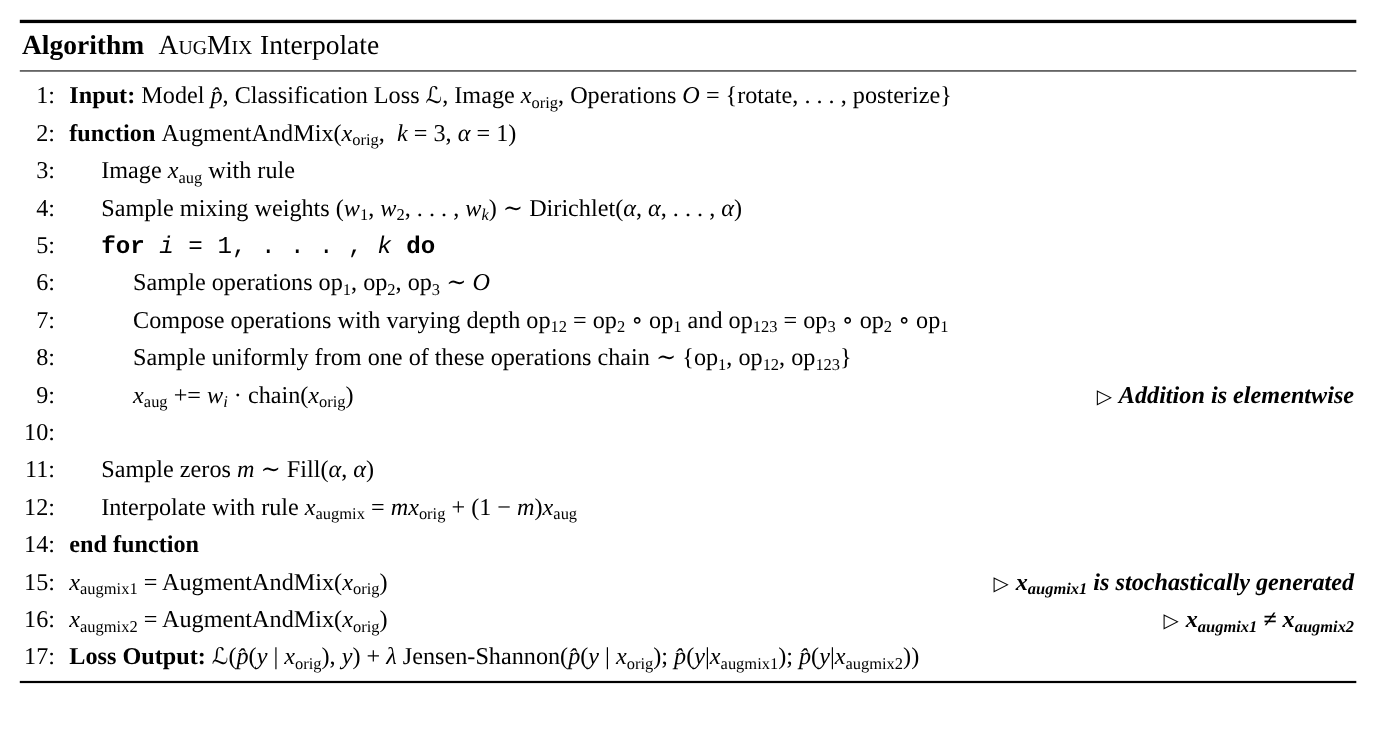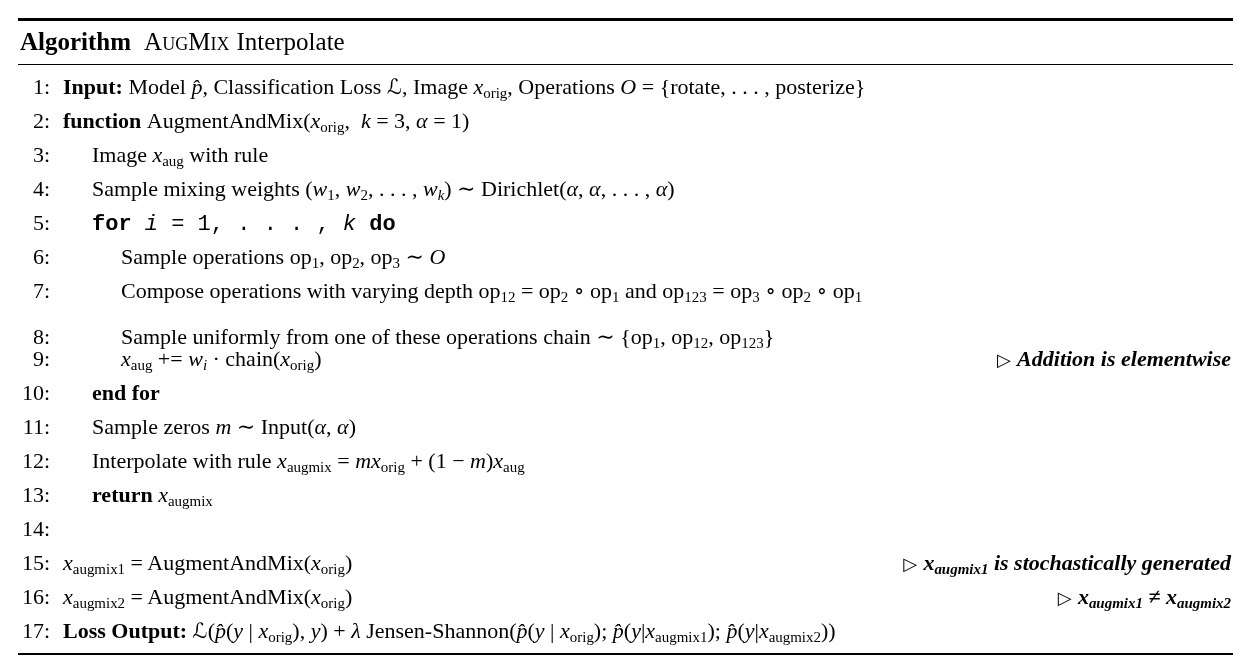--- a/index.html
+++ b/index.html
@@ -66,26 +66,25 @@
     <div class="algo-header"><span class="algo-keyword">Algorithm</span><span class="algo-title">AugMix</span><span class="algo-subtitle">Interpolate</span></div>
     <div class="rule-mid"></div>
     <div class="algo-body">
         <div class="algo-row"><span class="line-num">1:</span><span class="line-content" style="padding-left: 13px;"><span class="sg-b">Input: </span><span class="sg-r">Model </span><span class="sg-i">p̂</span><span class="sg-r">, Classification Loss </span><span class="sg-c">ℒ</span><span class="sg-r">, Image </span><span class="sg-i">x</span><span class="sg-sub">orig</span><span class="sg-r">, Operations </span><span class="sg-i">O</span><span class="sg-r"> = {rotate, . . . , posterize}</span></span></div>
         <div class="algo-row"><span class="line-num">2:</span><span class="line-content" style="padding-left: 13px;"><span class="sg-b">function </span><span class="sg-r">AugmentAndMix(</span><span class="sg-i">x</span><span class="sg-sub">orig</span><span class="sg-r">,  </span><span class="sg-i">k</span><span class="sg-r"> = 3, </span><span class="sg-i">α</span><span class="sg-r"> = 1)</span></span></div>
         <div class="algo-row"><span class="line-num">3:</span><span class="line-content" style="padding-left: 42px;"><span class="sg-r">Image </span><span class="sg-i">x</span><span class="sg-sub">aug</span><span class="sg-r"> with rule</span></span></div>
         <div class="algo-row"><span class="line-num">4:</span><span class="line-content" style="padding-left: 42px;"><span class="sg-r">Sample mixing weights (</span><span class="sg-i">w</span><span class="sg-sub">1</span><span class="sg-r">, </span><span class="sg-i">w</span><span class="sg-sub">2</span><span class="sg-r">, . . . , </span><span class="sg-i">w</span><span class="sg-subi">k</span><span class="sg-r">) ∼ Dirichlet(</span><span class="sg-i">α</span><span class="sg-r">, </span><span class="sg-i">α</span><span class="sg-r">, . . . , </span><span class="sg-i">α</span><span class="sg-r">)</span></span></div>
         <div class="algo-row"><span class="line-num">5:</span><span class="line-content" style="padding-left: 42px; font-family: Liberation Mono, monospace;"><span class="sg-b">for </span><span class="sg-i">i</span><span class="sg-r"> = 1, . . . , </span><span class="sg-i">k</span><span class="sg-b"> do</span></span></div>
         <div class="algo-row"><span class="line-num">6:</span><span class="line-content" style="padding-left: 71px; text-align: center;"><span class="sg-r">Sample operations op</span><span class="sg-sub">1</span><span class="sg-r">, op</span><span class="sg-sub">2</span><span class="sg-r">, op</span><span class="sg-sub">3</span><span class="sg-r"> ∼ </span><span class="sg-i">O</span></span></div>
         <div class="algo-row"><span class="line-num">7:</span><span class="line-content" style="padding-left: 71px;"><span class="sg-r">Compose operations with varying depth op</span><span class="sg-sub">12</span><span class="sg-r"> = op</span><span class="sg-sub">2</span><span class="sg-r"> ∘ op</span><span class="sg-sub">1</span><span class="sg-r"> and op</span><span class="sg-sub">123</span><span class="sg-r"> = op</span><span class="sg-sub">3</span><span class="sg-r"> ∘ op</span><span class="sg-sub">2</span><span class="sg-r"> ∘ op</span><span class="sg-sub">1</span></span></div>
-        <div class="algo-row"><span class="line-num">8:</span><span class="line-content" style="padding-left: 71px; margin-top: 12px;"><span class="sg-r">Sample uniformly from one of these operations chain ∼ {op</span><span class="sg-sub">1</span><span class="sg-r">, op</span><span class="sg-sub">12</span><span class="sg-r">, op</span><span class="sg-sub">123</span><span class="sg-r">}</span></span></div>
+        <div class="algo-row"><span class="line-num">8:</span><span class="line-content" style="padding-left: 71px;"><span class="sg-r">Sample uniformly from one of these operations chain ∼ {op</span><span class="sg-sub">1</span><span class="sg-r">, op</span><span class="sg-sub">12</span><span class="sg-r">, op</span><span class="sg-sub">123</span><span class="sg-r">}</span></span></div>
         <div class="algo-row"><span class="line-num">9:</span><span class="line-content" style="padding-left: 71px;"><span class="sg-i">x</span><span class="sg-sub">aug</span><span class="sg-r"> += </span><span class="sg-i">w</span><span class="sg-subi">i</span><span class="sg-r"> · chain(</span><span class="sg-i">x</span><span class="sg-sub">orig</span><span class="sg-r">)</span></span><span class="line-comment"><span class="sg-tri">▷ </span><span class="sg-ci">Addition is elementwise</span></span></div>
-        <div class="algo-row"><span class="line-num">10:</span><span class="line-content" style="padding-left: 42px;"><span class="sg-b">end for</span></span></div>
-        <div class="algo-row"><span class="line-num">11:</span><span class="line-content" style="padding-left: 42px;"><span class="sg-r">Sample zeros </span><span class="sg-i">m</span><span class="sg-r"> ∼ Input(</span><span class="sg-i">α</span><span class="sg-r">, </span><span class="sg-i">α</span><span class="sg-r">)</span></span></div>
+        <div class="algo-row"><span class="line-num">10:</span></div>
+        <div class="algo-row"><span class="line-num">11:</span><span class="line-content" style="padding-left: 42px;"><span class="sg-r">Sample zeros </span><span class="sg-i">m</span><span class="sg-r"> ∼ Fill(</span><span class="sg-i">α</span><span class="sg-r">, </span><span class="sg-i">α</span><span class="sg-r">)</span></span></div>
         <div class="algo-row"><span class="line-num">12:</span><span class="line-content" style="padding-left: 42px;"><span class="sg-r">Interpolate with rule </span><span class="sg-i">x</span><span class="sg-sub">augmix</span><span class="sg-r"> = </span><span class="sg-i">mx</span><span class="sg-sub">orig</span><span class="sg-r"> + (1 − </span><span class="sg-i">m</span><span class="sg-r">)</span><span class="sg-i">x</span><span class="sg-sub">aug</span></span></div>
-        <div class="algo-row"><span class="line-num">13:</span><span class="line-content" style="padding-left: 42px;"><span class="sg-b">return </span><span class="sg-i">x</span><span class="sg-sub">augmix</span></span></div>
-        <div class="algo-row"><span class="line-num">14:</span></div>
+        <div class="algo-row"><span class="line-num">14:</span><span class="line-content" style="padding-left: 13px;"><span class="sg-b">end function</span></span></div>
         <div class="algo-row"><span class="line-num">15:</span><span class="line-content" style="padding-left: 13px;"><span class="sg-i">x</span><span class="sg-sub">augmix1</span><span class="sg-r"> = AugmentAndMix(</span><span class="sg-i">x</span><span class="sg-sub">orig</span><span class="sg-r">)</span></span><span class="line-comment"><span class="sg-tri">▷ </span><span class="sg-ci">x</span><span class="sg-csub">augmix1</span><span class="sg-ci"> is stochastically generated</span></span></div>
         <div class="algo-row"><span class="line-num">16:</span><span class="line-content" style="padding-left: 13px;"><span class="sg-i">x</span><span class="sg-sub">augmix2</span><span class="sg-r"> = AugmentAndMix(</span><span class="sg-i">x</span><span class="sg-sub">orig</span><span class="sg-r">)</span></span><span class="line-comment"><span class="sg-tri">▷ </span><span class="sg-ci">x</span><span class="sg-csub">augmix1</span><span class="sg-ci"> ≠ </span><span class="sg-ci">x</span><span class="sg-csub">augmix2</span></span></div>
         <div class="algo-row"><span class="line-num">17:</span><span class="line-content" style="padding-left: 13px;"><span class="sg-b">Loss Output: </span><span class="sg-c">ℒ</span><span class="sg-r">(</span><span class="sg-i">p̂</span><span class="sg-r">(</span><span class="sg-i">y</span><span class="sg-r"> | </span><span class="sg-i">x</span><span class="sg-sub">orig</span><span class="sg-r">), </span><span class="sg-i">y</span><span class="sg-r">) + </span><span class="sg-i">λ</span><span class="sg-r"> Jensen-Shannon(</span><span class="sg-i">p̂</span><span class="sg-r">(</span><span class="sg-i">y</span><span class="sg-r"> | </span><span class="sg-i">x</span><span class="sg-sub">orig</span><span class="sg-r">); </span><span class="sg-i">p̂</span><span class="sg-r">(</span><span class="sg-i">y</span><span class="sg-r">|</span><span class="sg-i">x</span><span class="sg-sub">augmix1</span><span class="sg-r">); </span><span class="sg-i">p̂</span><span class="sg-r">(</span><span class="sg-i">y</span><span class="sg-r">|</span><span class="sg-i">x</span><span class="sg-sub">augmix2</span><span class="sg-r">))</span></span></div>
       </div>
     <div class="rule-bottom"></div>
   </div>
 </div>
 
 </body></html>

